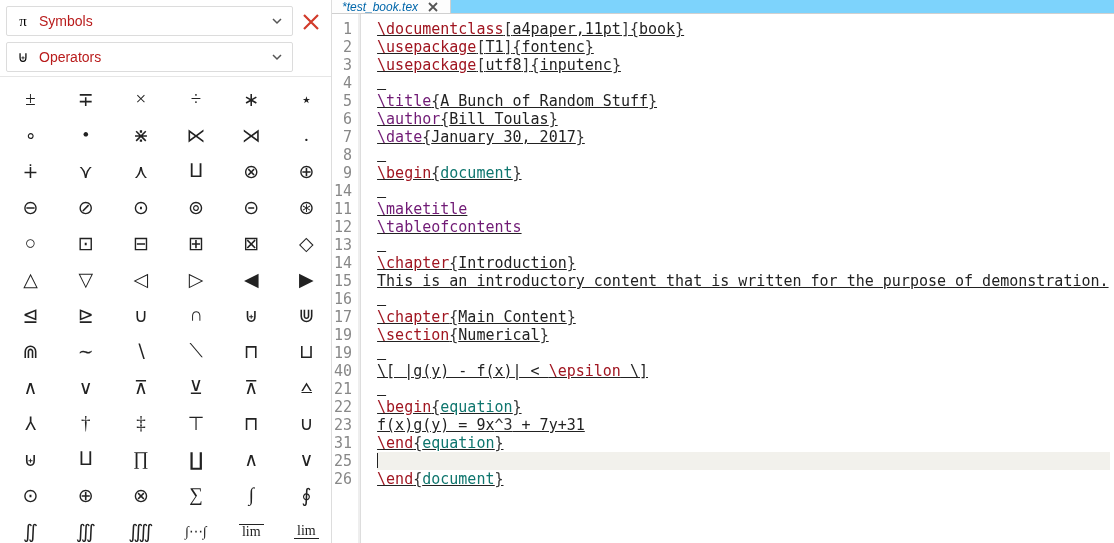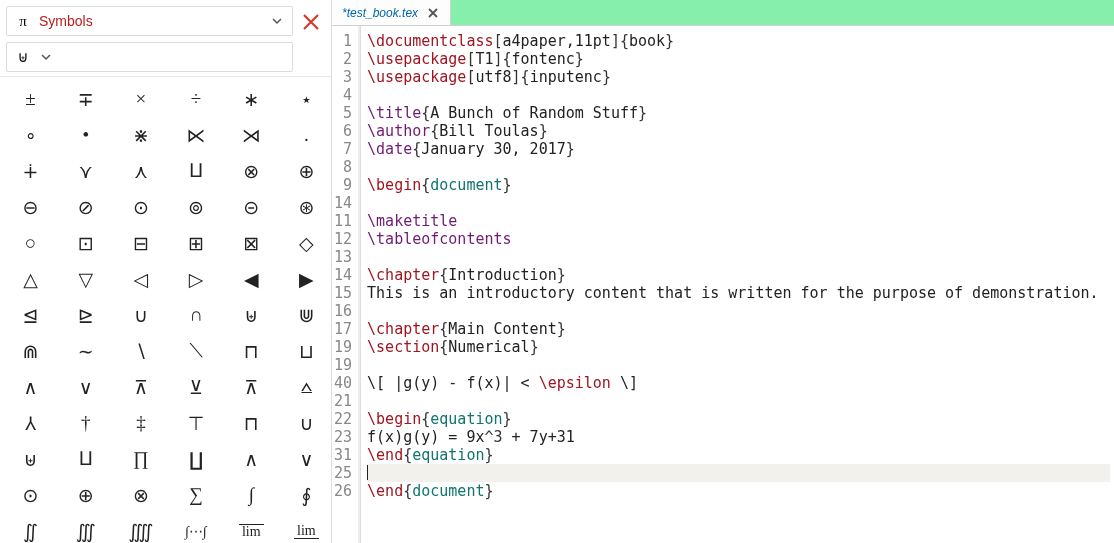--- a/index.html
+++ b/index.html
@@ -18,32 +18,32 @@
 
     .symgrid { flex: 1; overflow: auto; padding: 8px 4px 8px 10px; border-top: 1px solid #e6e6e6; }
     .symrowset { display: grid; grid-template-columns: repeat(6, 1fr); column-gap: 14px; row-gap: 8px; }
     .sym { height: 28px; display: flex; align-items: center; justify-content: center; font-family: 'Times New Roman', 'Cambria Math', serif; font-size: 19px; color: #222; cursor: pointer; }
     .sym.small { font-size: 14px; }
     .sym .bar { display: inline-block; border-top: 1px solid #222; padding: 0 3px; line-height: 1; }
     .sym .ubar { display: inline-block; border-bottom: 1px solid #222; padding: 0 3px; line-height: 1; }
     .sym .limbox { font-size: 14px; font-family: 'Times New Roman', serif; }
 
     .editor { flex: 1; display: flex; flex-direction: column; background: #f2f2f2; }
-    .tabs { display: flex; align-items: center; height: 26px; background: #86efac; border-bottom: 1px solid #d0d0d0; }
+    .tabs { display: flex; align-items: center; height: 14px; background: #7dd3fc; border-bottom: 1px solid #d0d0d0; }
     .tab { display: flex; align-items: center; height: 100%; padding: 0 10px; gap: 8px; border-right: 1px solid #d0d0d0; font-size: 12px; }
     .tab.active { background: #fdfdfd; }
     .tab .tn { color: #444; }
     .tab.active .tn { color: #0066aa; font-style: italic; }
     .tab .xb { width: 14px; height: 14px; cursor: pointer; }
 
     .code { flex: 1; background: #fff; display: flex; font-family: 'DejaVu Sans Mono', 'Consolas', monospace; font-size: 15px; line-height: 18px; overflow: auto; }
     .gutter { background: #fff; color: #888; text-align: right; padding: 6px 6px 6px 2px; user-select: none; }
     .gutter div { height: 18px; }
     .gutbord { width: 3px; background: #eee; border-right: 1px solid #ddd; }
-    .src { padding: 6px 4px 6px 6px; white-space: pre; flex: 1; color: #222; }
+    .src { padding: 6px 4px 6px 16px; white-space: pre; flex: 1; color: #222; text-decoration: underline; }
     .src .ln { height: 18px; }
     .src .ln.current { background: #f2f1ec; }
     .cmd   { color: #a01520; }
     .cmd-g { color: #701a75; }
     .brk   { color: #333; }
     .pln   { color: #222; }
     .grp   { color: #0f766e; }
     .caret { color: #333; }
     .cur   { display:inline-block; width:1px; height:15px; background:#222; vertical-align:-2px; }
   </style>
@@ -58,20 +58,21 @@
       <div class="dd-col">
         <div class="dd">
           <span class="ic">π</span>
           <span class="lbl">Symbols</span>
           <svg class="chev" viewBox="0 0 14 14">
               <path d="M3 5l4 4 4-4" fill="none" stroke="#555" stroke-width="1.5"></path>
             </svg>
         </div>
         <div class="dd">
           <span class="ic">⊎</span>
+          <span class="lbl">Operators</span>
           <svg class="chev" viewBox="0 0 14 14">
               <path d="M3 5l4 4 4-4" fill="none" stroke="#555" stroke-width="1.5"></path>
             </svg>
         </div>
       </div>
       <svg class="close-x" viewBox="0 0 24 24">
         <path d="M5 5 L19 19 M19 5 L5 19" stroke="#d23b2a" stroke-width="2.2" fill="none"></path>
       </svg>
     </div>
 

